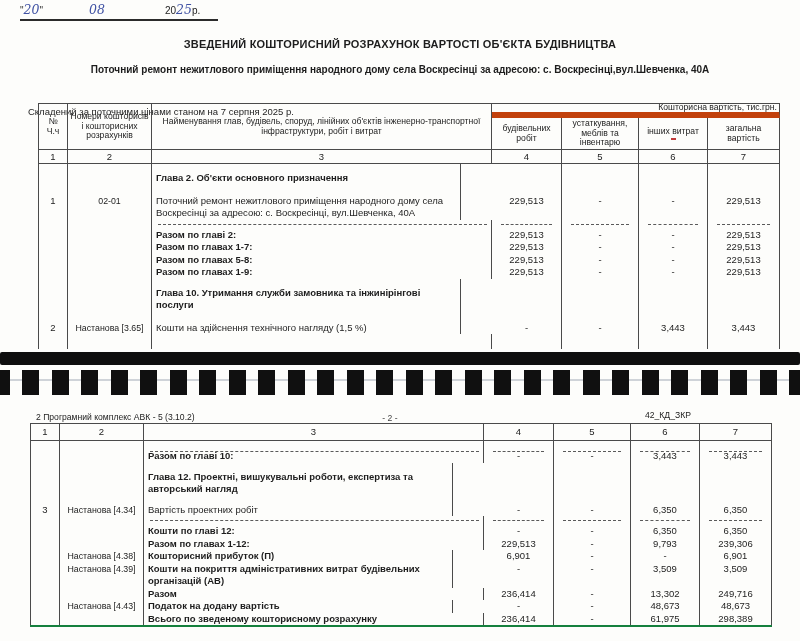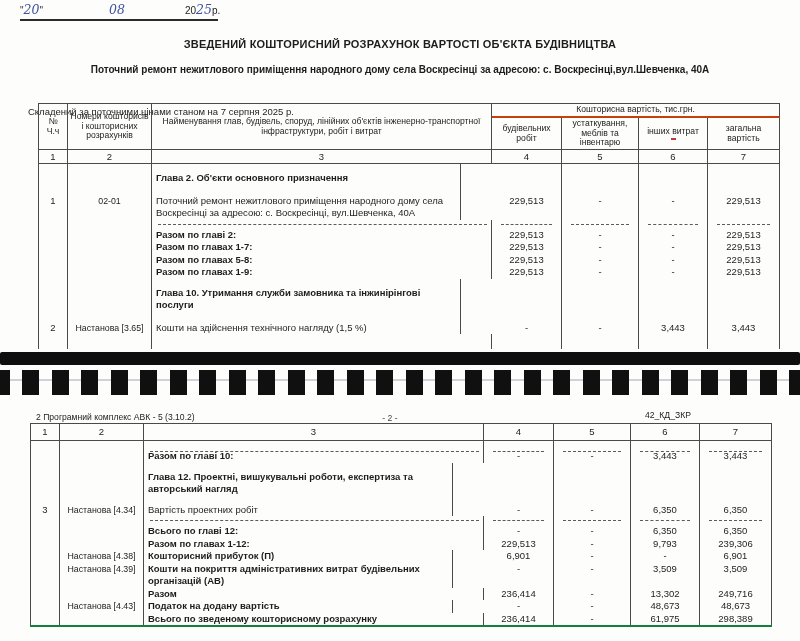--- a/index.html
+++ b/index.html
@@ -4,42 +4,42 @@
 <style>
   html,body{margin:0;padding:0;background:#e9e9e9;}
   .screen{position:relative;width:800px;height:641px;background:#fdfdfb;overflow:hidden;
           font-family:"Liberation Sans",sans-serif;color:#1d1d1d;}
 
   
   .dateline{position:absolute;top:2px;left:20px;width:198px;height:17px;
             border-bottom:2px solid #2b2b2b;font-size:10px;white-space:nowrap;}
   .hw{font-family:"DejaVu Serif",serif;font-style:italic;color:#3f51a3;font-size:12.5px;}
   .pq{color:#333;font-size:10px;}
-  .m1{margin-left:66px;}
+  .m1{margin-left:46px;}
   .m2{margin-left:60px;}
 
   
   .title{position:absolute;top:38px;left:0;right:0;text-align:center;
          font-weight:bold;font-size:11px;letter-spacing:.2px;}
   .subtitle{position:absolute;top:64px;left:0;right:0;text-align:center;
             font-weight:bold;font-size:10px;}
   .compiled{position:absolute;top:106px;left:28px;font-size:9.5px;}
 
   
   .tbl{position:absolute;width:742px;}
   .t1{top:103px;left:38px;}
   .t2{top:423px;left:30px;}
   .grid7{display:grid;grid-template-columns:30px 84px 340px 70px 77px 69px 72px;}
 
   .thead{border-top:1px solid #4a4a4a;grid-template-rows:14px 31px;}
   .hc{border-right:1px solid #4a4a4a;font-size:8.6px;line-height:9.6px;text-align:center;
       display:flex;flex-direction:column;justify-content:center;padding:1px 2px;}
   .hc.fst{border-left:1px solid #4a4a4a;}
   .rowspan{grid-row:1/3;}
-  .spancell{grid-column:4/8;grid-row:1;border-bottom:2px solid #c2410c;}
+  .spancell{grid-column:4/8;grid-row:1;border-bottom:6px solid #c2410c;text-align:right;}
   .sub{grid-row:2;}
 
   .tnums{border-top:1px solid #4a4a4a;border-bottom:1px solid #4a4a4a;}
   .nc{border-right:1px solid #4a4a4a;text-align:center;font-size:9.5px;line-height:13px;}
   .nc.fst{border-left:1px solid #4a4a4a;}
   .t2 .nc{line-height:16px;}
 
   .trow{}
   .c{border-right:1px solid #4a4a4a;font-size:9.5px;line-height:12.5px;padding:0 2px;}
   .c.fst{border-left:1px solid #4a4a4a;}
@@ -301,21 +301,21 @@
           <div class="dlv"></div>
         </div>
       <div class="c">
           <div class="dlv"></div>
         </div>
     </div>
 
     <div class="trow grid7">
       <div class="c fst"></div>
         <div class="c"></div>
-      <div class="c c3 b">Всього по главі 12:</div>
+      <div class="c c3 b">Кошти по главі 12:</div>
       <div class="c cv">-</div>
       <div class="c cv">-</div>
       <div class="c cv">6,350</div>
       <div class="c cv">6,350</div>
     </div>
 
     <div class="trow grid7">
       <div class="c fst"></div>
         <div class="c"></div>
       <div class="c c3 b">Разом по главах 1-12:</div>

